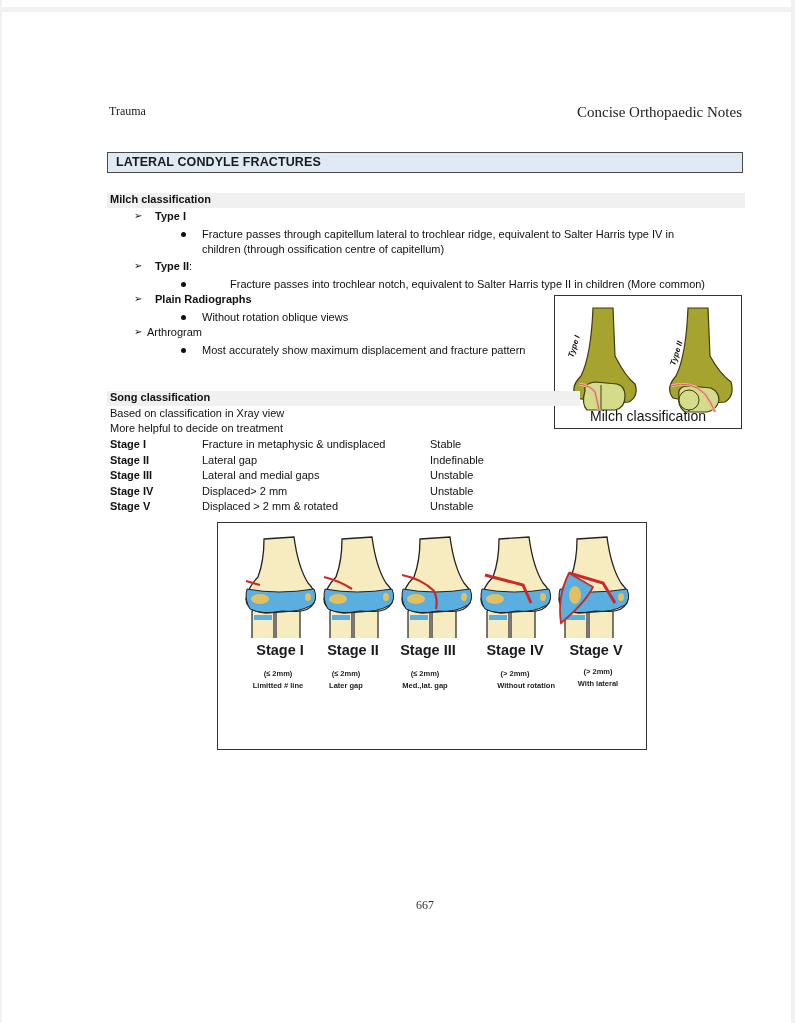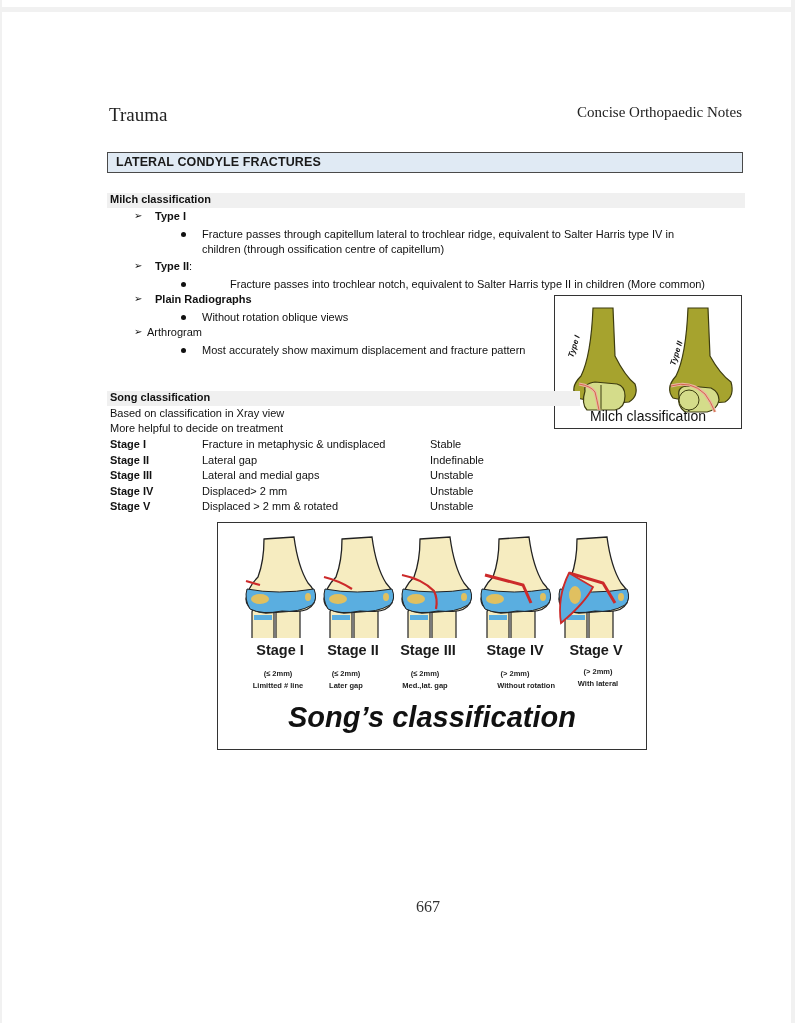--- a/index.html
+++ b/index.html
@@ -12,21 +12,21 @@
   .prev-page {
     position: absolute; left: 2px; top: 0; width: 789px; height: 7px;
     background: #ffffff;
   }
   .page {
     position: absolute; left: 2px; top: 12px; width: 789px; height: 1011px;
     background: #ffffff;
   }
   .run-head-left {
     position: absolute; left: 109px; top: 104px;
-    font-family: "Liberation Serif", serif; font-size: 19px; color: #222;
+    font-family: "Liberation Serif", serif; font-size: 12px; color: #222;
   }
   .run-head-right {
     position: absolute; right: 53px; top: 104px;
     font-family: "Liberation Serif", serif; font-size: 15px; color: #222;
   }
   .title-box {
     position: absolute; left: 107px; top: 152px; width: 636px; height: 21px;
     border: 1px solid #4a4a4a; background: #e0eaf4;
     box-sizing: border-box;
   }
@@ -61,21 +61,21 @@
   .stage-sub {
     position: absolute; font-size: 7.5px; font-weight: bold; color: #222;
     width: 80px; text-align: center; line-height: 12px;
   }
   .song-title {
     position: absolute; left: 0; width: 100%; top: 178px; text-align: center;
     font-size: 29px; font-weight: bold; font-style: italic; color: #111;
   }
   .page-num {
     position: absolute; left: 416px; top: 898px;
-    font-family: "Liberation Serif", serif; font-size: 16px; color: #333; text-align: right;
+    font-family: "Liberation Serif", serif; font-size: 12px; color: #333; text-align: right;
   }
 </style>
 </head>
 <body>
 
 <div class="prev-page"></div>
 
 <div class="page"></div>
 
 <div class="run-head-left">Trauma</div>
@@ -230,16 +230,15 @@
   <div class="stage-sub" style="left:20px;top:157px;">Limitted # line</div>
   <div class="stage-sub" style="left:88px;top:145px;">(≤ 2mm)</div>
   <div class="stage-sub" style="left:88px;top:157px;">Later gap</div>
   <div class="stage-sub" style="left:167px;top:145px;">(≤ 2mm)</div>
   <div class="stage-sub" style="left:167px;top:157px;">Med.,lat. gap</div>
   <div class="stage-sub" style="left:257px;top:145px;">(&gt; 2mm)</div>
   <div class="stage-sub" style="left:257px;top:157px;text-align:right;">Without rotation</div>
   <div class="stage-sub" style="left:340px;top:143px;">(&gt; 2mm)</div>
   <div class="stage-sub" style="left:340px;top:155px;">With lateral</div>
 
-  <div class="song-title">Song’s classification</div>
 </div>
 
 <div class="page-num">667</div>
 
 </body></html>

